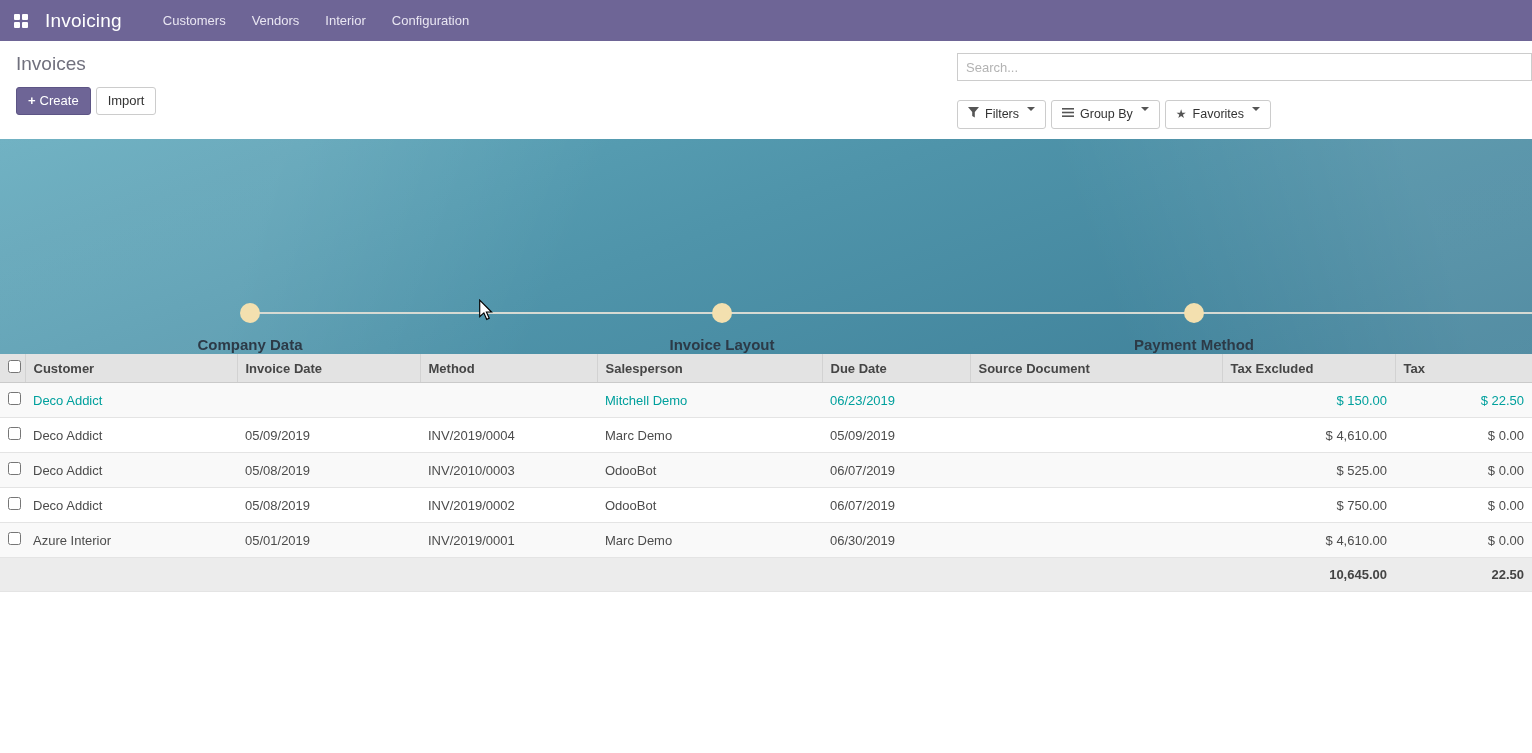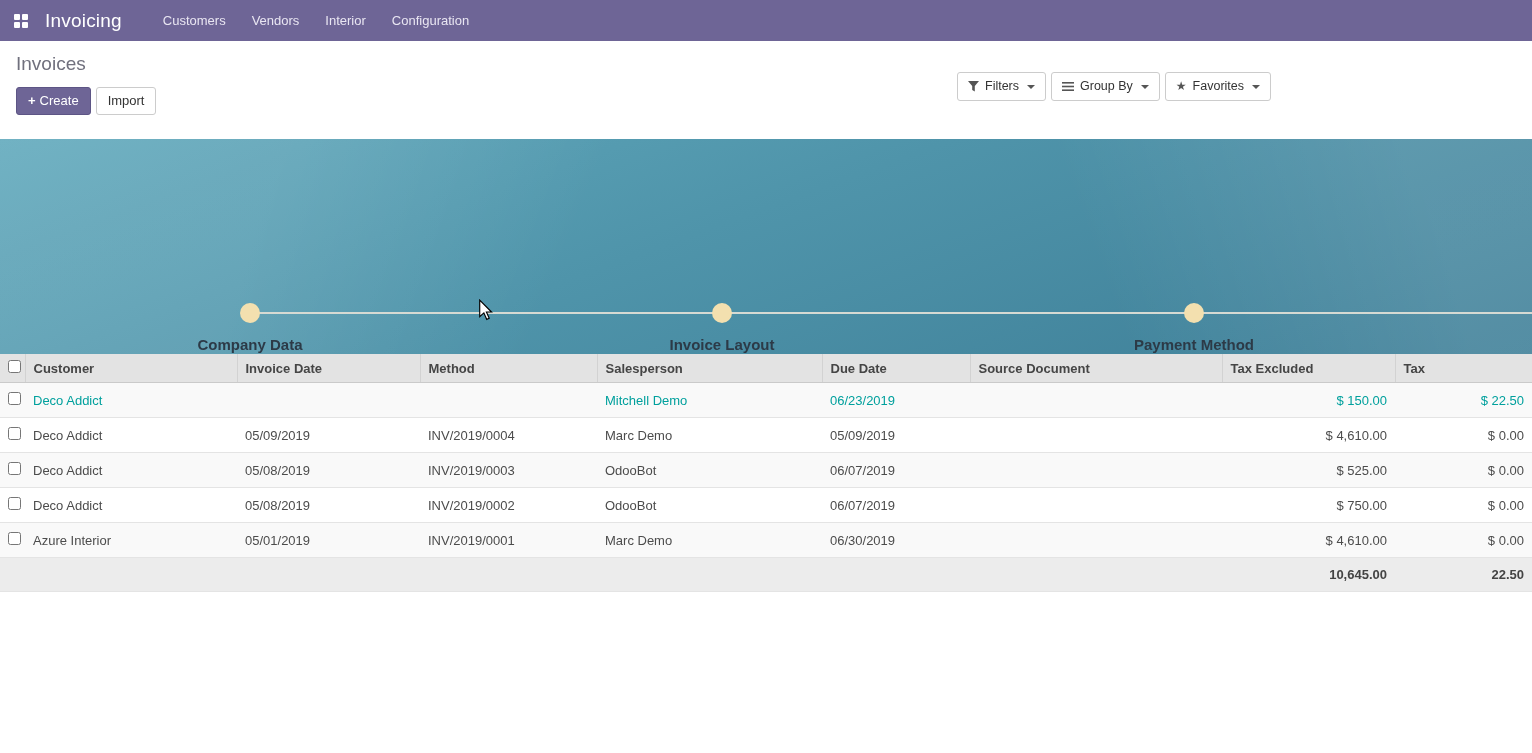--- a/index.html
+++ b/index.html
@@ -21,21 +21,21 @@
   .cp-buttons { display:flex; gap:5px; }
   .btn { font-size:13px; padding:5px 11px; border-radius:3px; cursor:pointer; line-height:1.2;
          border:1px solid #ccc; background:#fff; color:#333; font-family:inherit; }
   .btn-primary { background:#6e6596; border-color:#5d5585; color:#ffffff; }
   .btn-primary .plus { font-weight:700; margin-right:4px; }
   .cp-right { width:575px; display:flex; flex-direction:column; }
   .searchbox { width:100%; height:28px; border:1px solid #ccc; padding:0 8px; font-size:13px; color:#444;
                outline:none; font-family:inherit; }
   .searchbox::placeholder { color:#b3b3b3; }
   .filter-row { display:flex; gap:5px; margin-top:19px; }
-  .fbtn { display:flex; align-items:center; gap:6px; font-size:12.5px; padding:6px 10px; }
+  .fbtn { display:flex; align-items:flex-start; gap:6px; font-size:12.5px; padding:6px 10px; }
   .fbtn .caret { display:inline-block; width:0; height:0; border-left:4px solid transparent;
                  border-right:4px solid transparent; border-top:4px solid #555; margin-left:2px; }
   .fbtn svg { display:block; }
   .star { color:#555; font-size:12px; }
 
   
   .banner { position:relative; height:215px; margin-top:9px; overflow:hidden;
     background:
       linear-gradient(112deg, rgba(255,255,255,0.10) 18%, rgba(255,255,255,0) 38%),
       linear-gradient(250deg, rgba(255,255,255,0.12) 8%, rgba(255,255,255,0) 30%),
@@ -88,20 +88,21 @@
   <div class="cp-left">
     <div class="page-title">Invoices</div>
     <div class="cp-buttons">
       <button class="btn btn-primary">
         <span class="plus">+</span><span>Create</span>
       </button>
       <button class="btn">Import</button>
     </div>
   </div>
   <div class="cp-right">
+    <input class="searchbox" type="text" placeholder="Search..." style="">
     <div class="filter-row">
       <button class="btn fbtn">
         <svg width="11" height="11" viewBox="0 0 11 11">
             <path d="M0 0h11L6.8 5v5.4L4.2 9V5z" fill="#555"></path>
           </svg>
         <span>Filters</span>
         <span class="caret"></span>
       </button>
       <button class="btn fbtn">
         <svg width="12" height="11" viewBox="0 0 12 11">
@@ -192,21 +193,21 @@
       <td>Marc Demo</td>
       <td>05/09/2019</td>
       <td></td>
       <td class="num">$ 4,610.00</td>
       <td class="num">$ 0.00</td>
     </tr>
     <tr>
       <td><input type="checkbox" class="chk" style=""></td>
       <td>Deco Addict</td>
       <td>05/08/2019</td>
-      <td>INV/2019/0003</td>
+      <td>INV/2010/0003</td>
       <td>OdooBot</td>
       <td>06/07/2019</td>
       <td></td>
       <td class="num">$ 525.00</td>
       <td class="num">$ 0.00</td>
     </tr>
     <tr>
       <td><input type="checkbox" class="chk" style=""></td>
       <td>Deco Addict</td>
       <td>05/08/2019</td>

